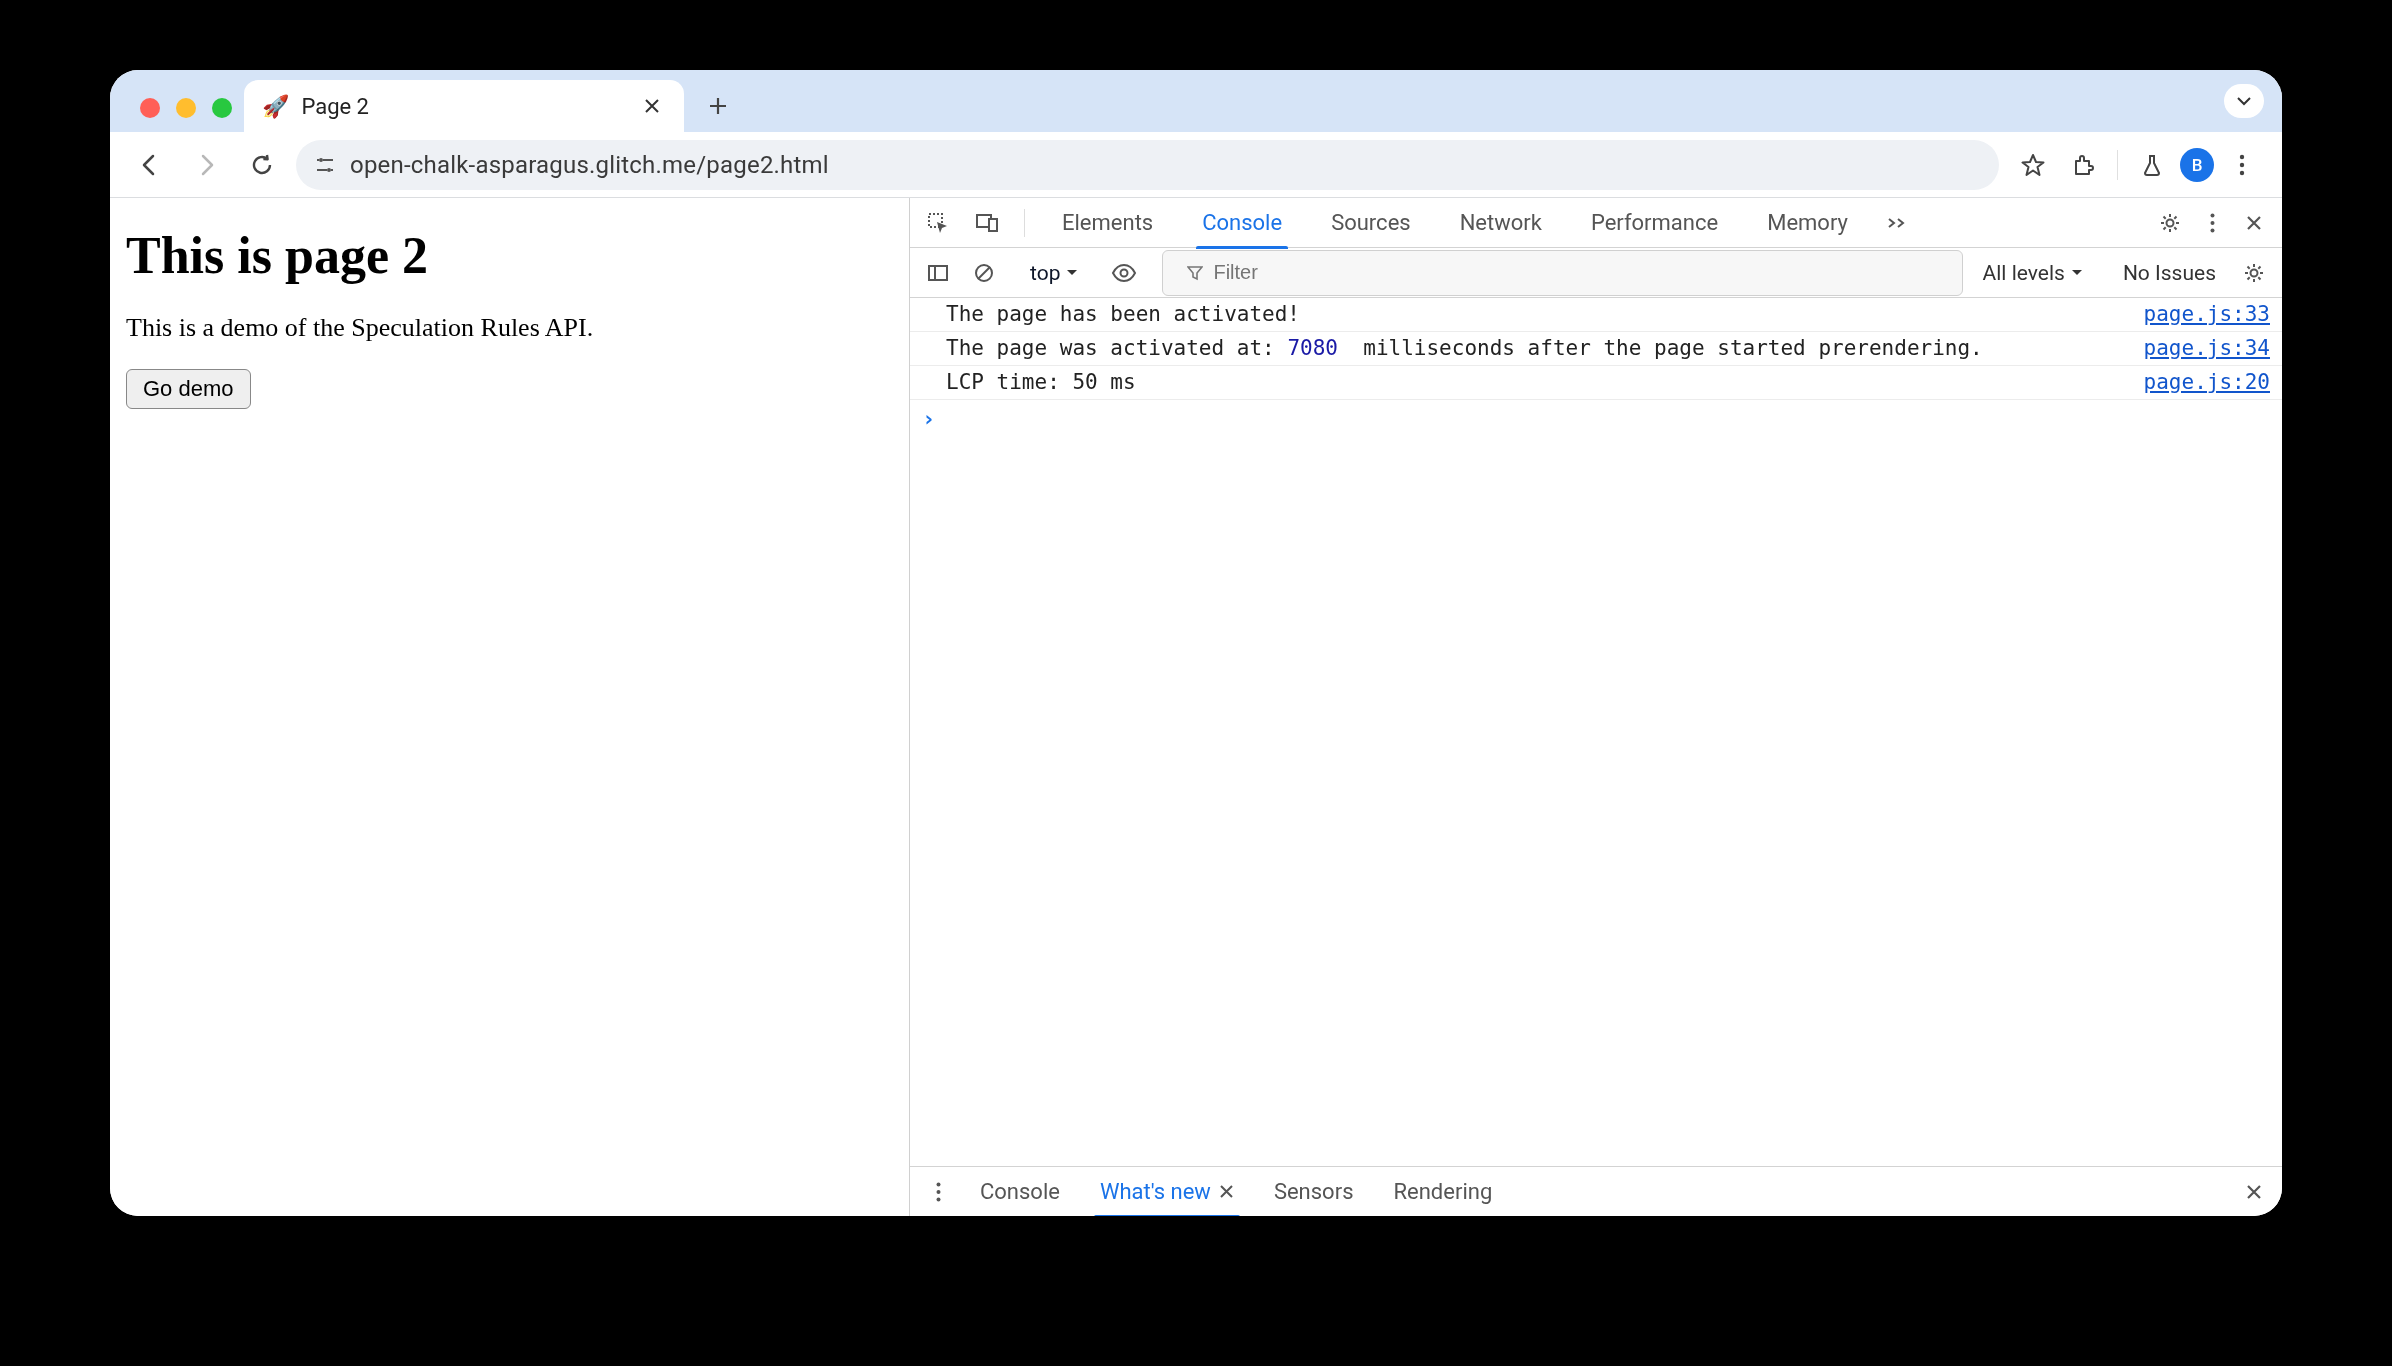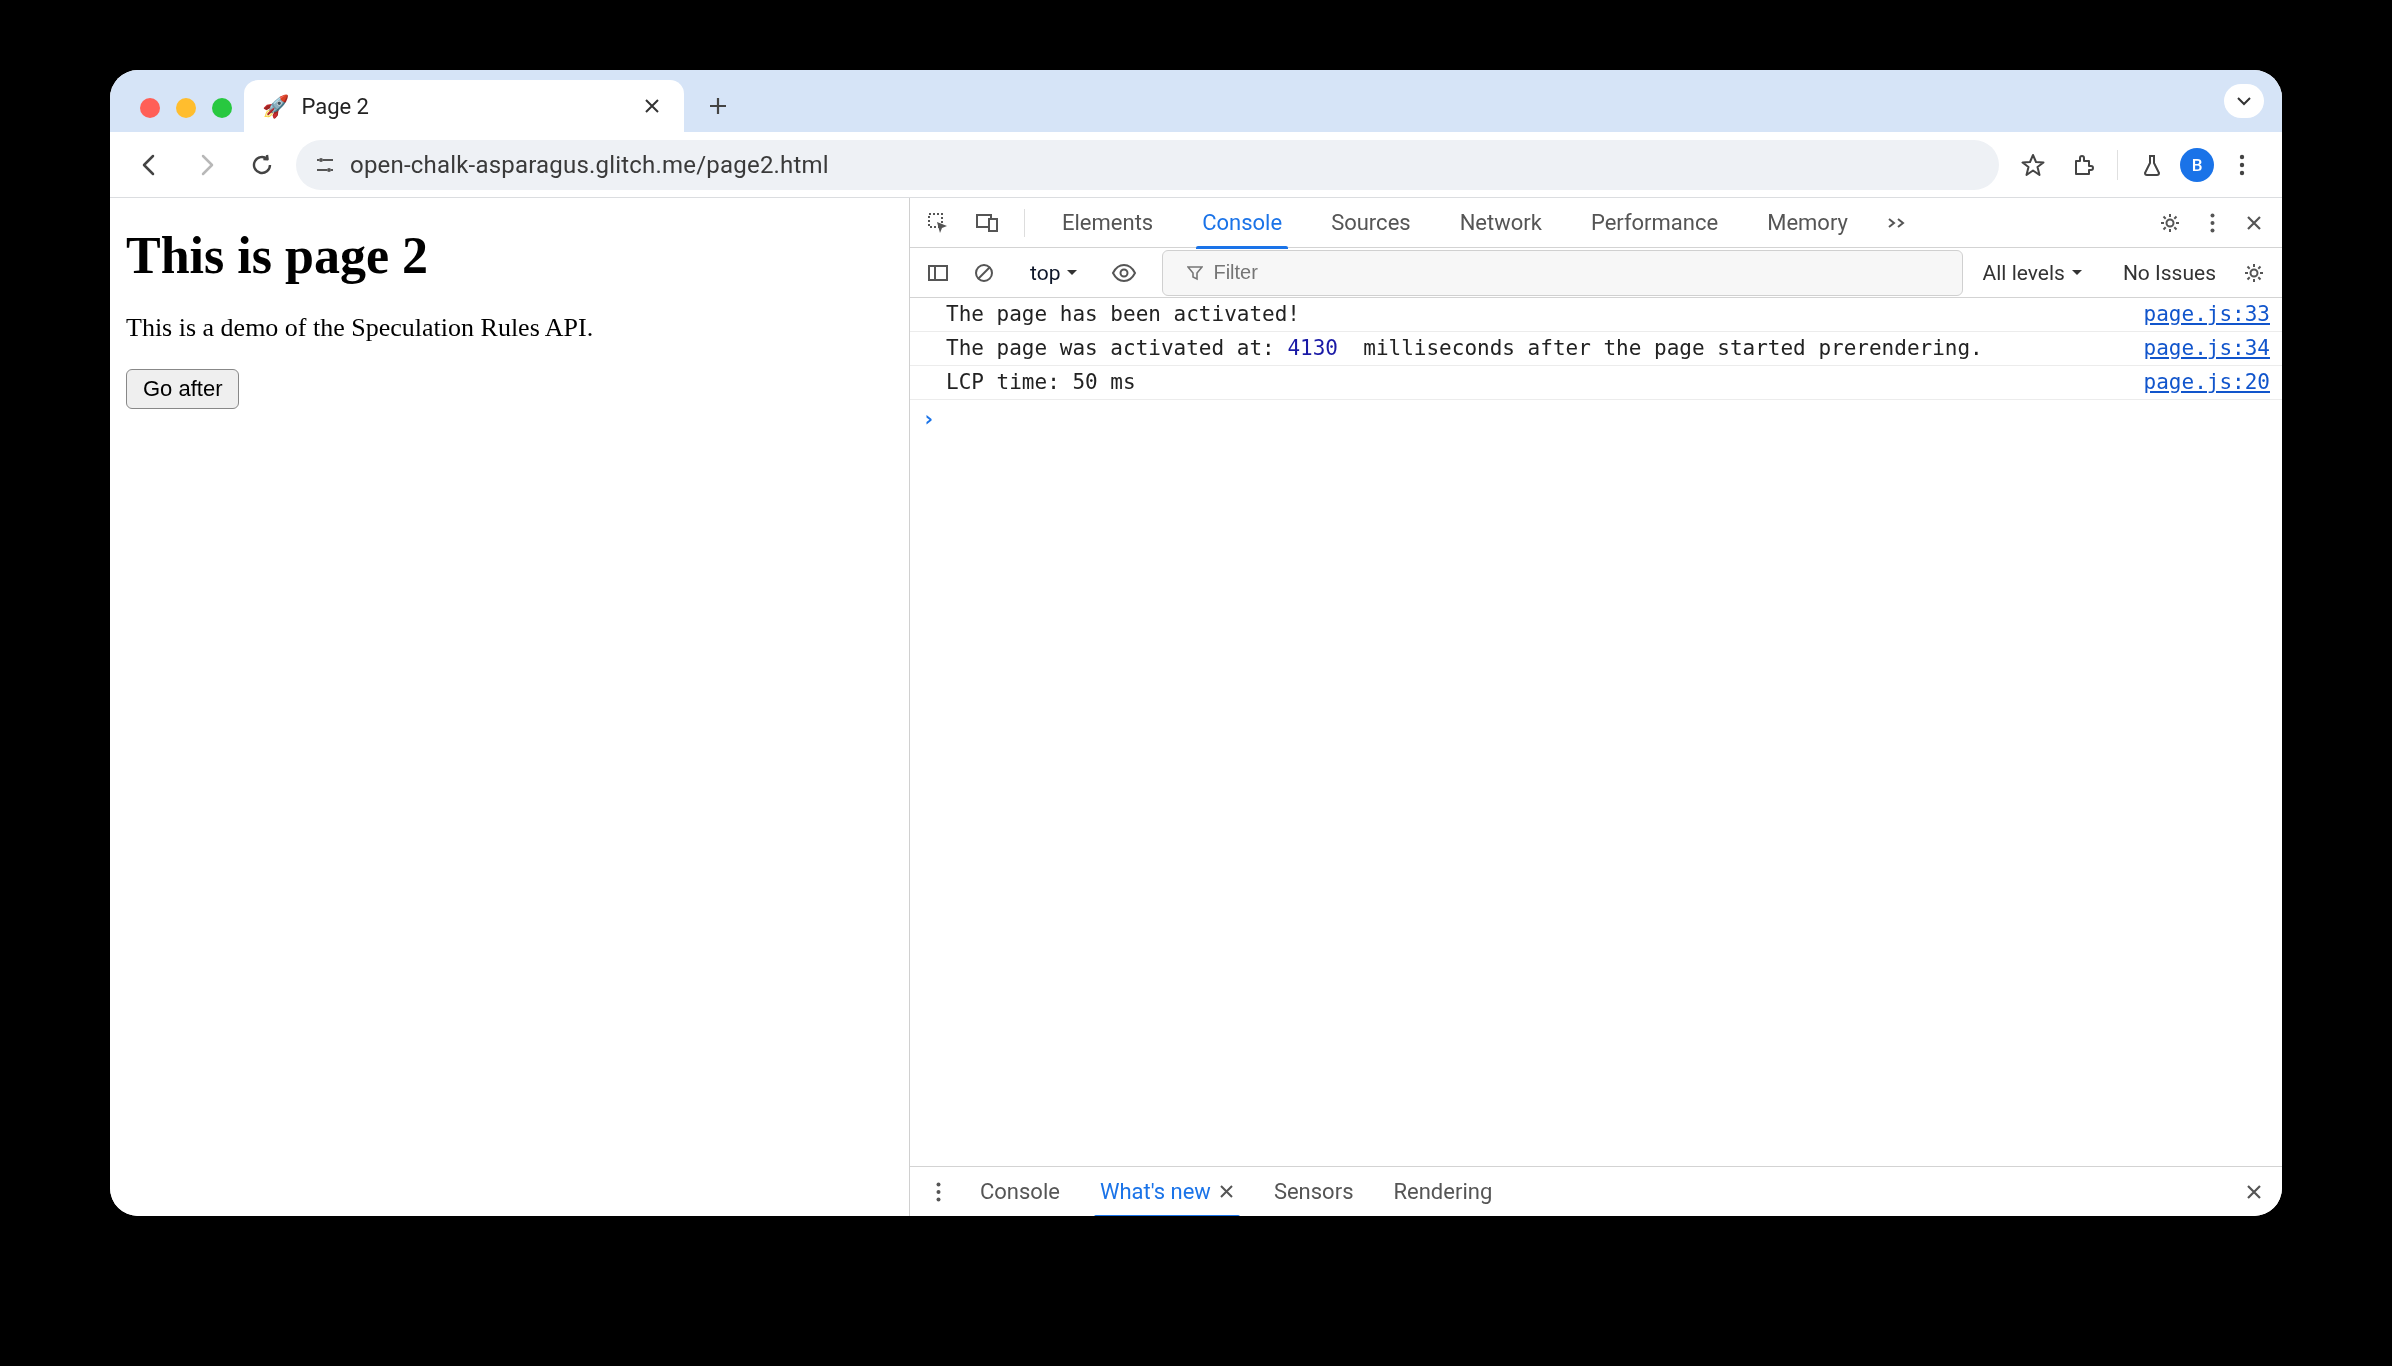--- a/index.html
+++ b/index.html
@@ -414,21 +414,21 @@
             </svg>
         </div>
       </div>
     </div>
 
     <div class="content">
 
       <div class="page">
         <h1>This is page 2</h1>
         <p>This is a demo of the Speculation Rules API.</p>
-        <button>Go after</button>
+        <button>Go demo</button>
       </div>
 
       <div class="devtools">
 
         <div class="dt-tabs">
           <div class="dt-icon">
             <svg width="22" height="22" viewBox="0 0 22 22">
                 <rect x="2" y="2" width="13" height="13" stroke="#555" stroke-width="2" fill="none" stroke-dasharray="2 2"></rect>
                 <path d="M10 10 L20 14 L15 16 L13 21 Z" fill="#555"></path>
               </svg>
@@ -522,21 +522,21 @@
               </svg>
           </div>
         </div>
 
         <div class="dt-console">
           <div class="log-row">
             <span class="log-msg"><span>The page has been activated!</span></span>
             <span class="log-src">page.js:33</span>
           </div>
           <div class="log-row">
-            <span class="log-msg"><span>The page was activated at: </span><span class="num">4130</span><span>  milliseconds after the page started prerendering.</span></span>
+            <span class="log-msg"><span>The page was activated at: </span><span class="num">7080</span><span>  milliseconds after the page started prerendering.</span></span>
             <span class="log-src">page.js:34</span>
           </div>
           <div class="log-row">
             <span class="log-msg"><span>LCP time: 50 ms</span></span>
             <span class="log-src">page.js:20</span>
           </div>
           <div class="prompt-row">
             <span class="chev">›</span>
           </div>
         </div>

